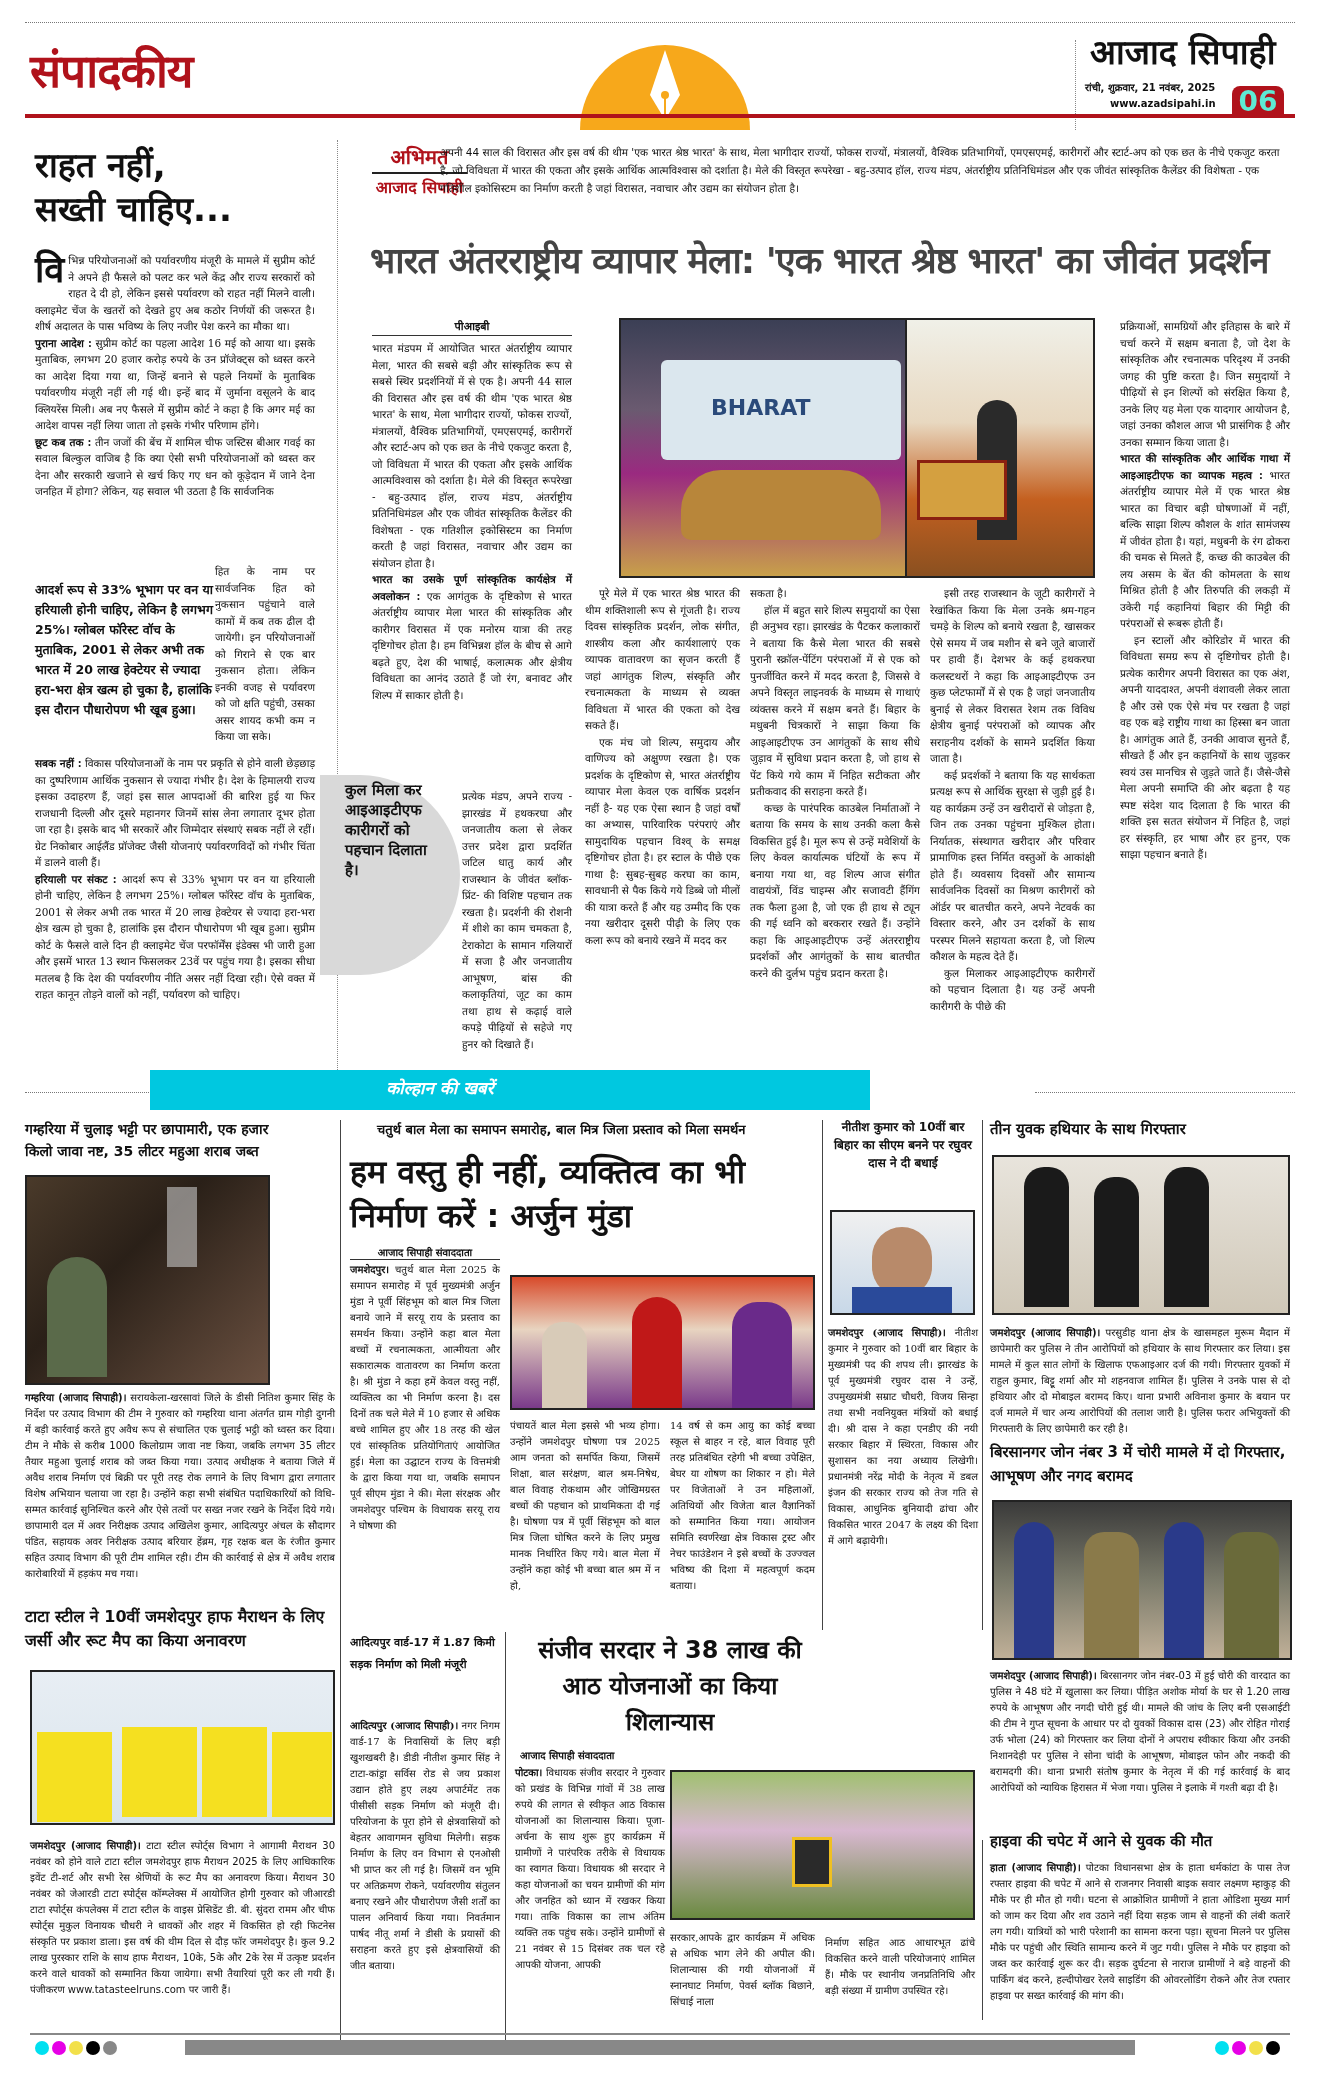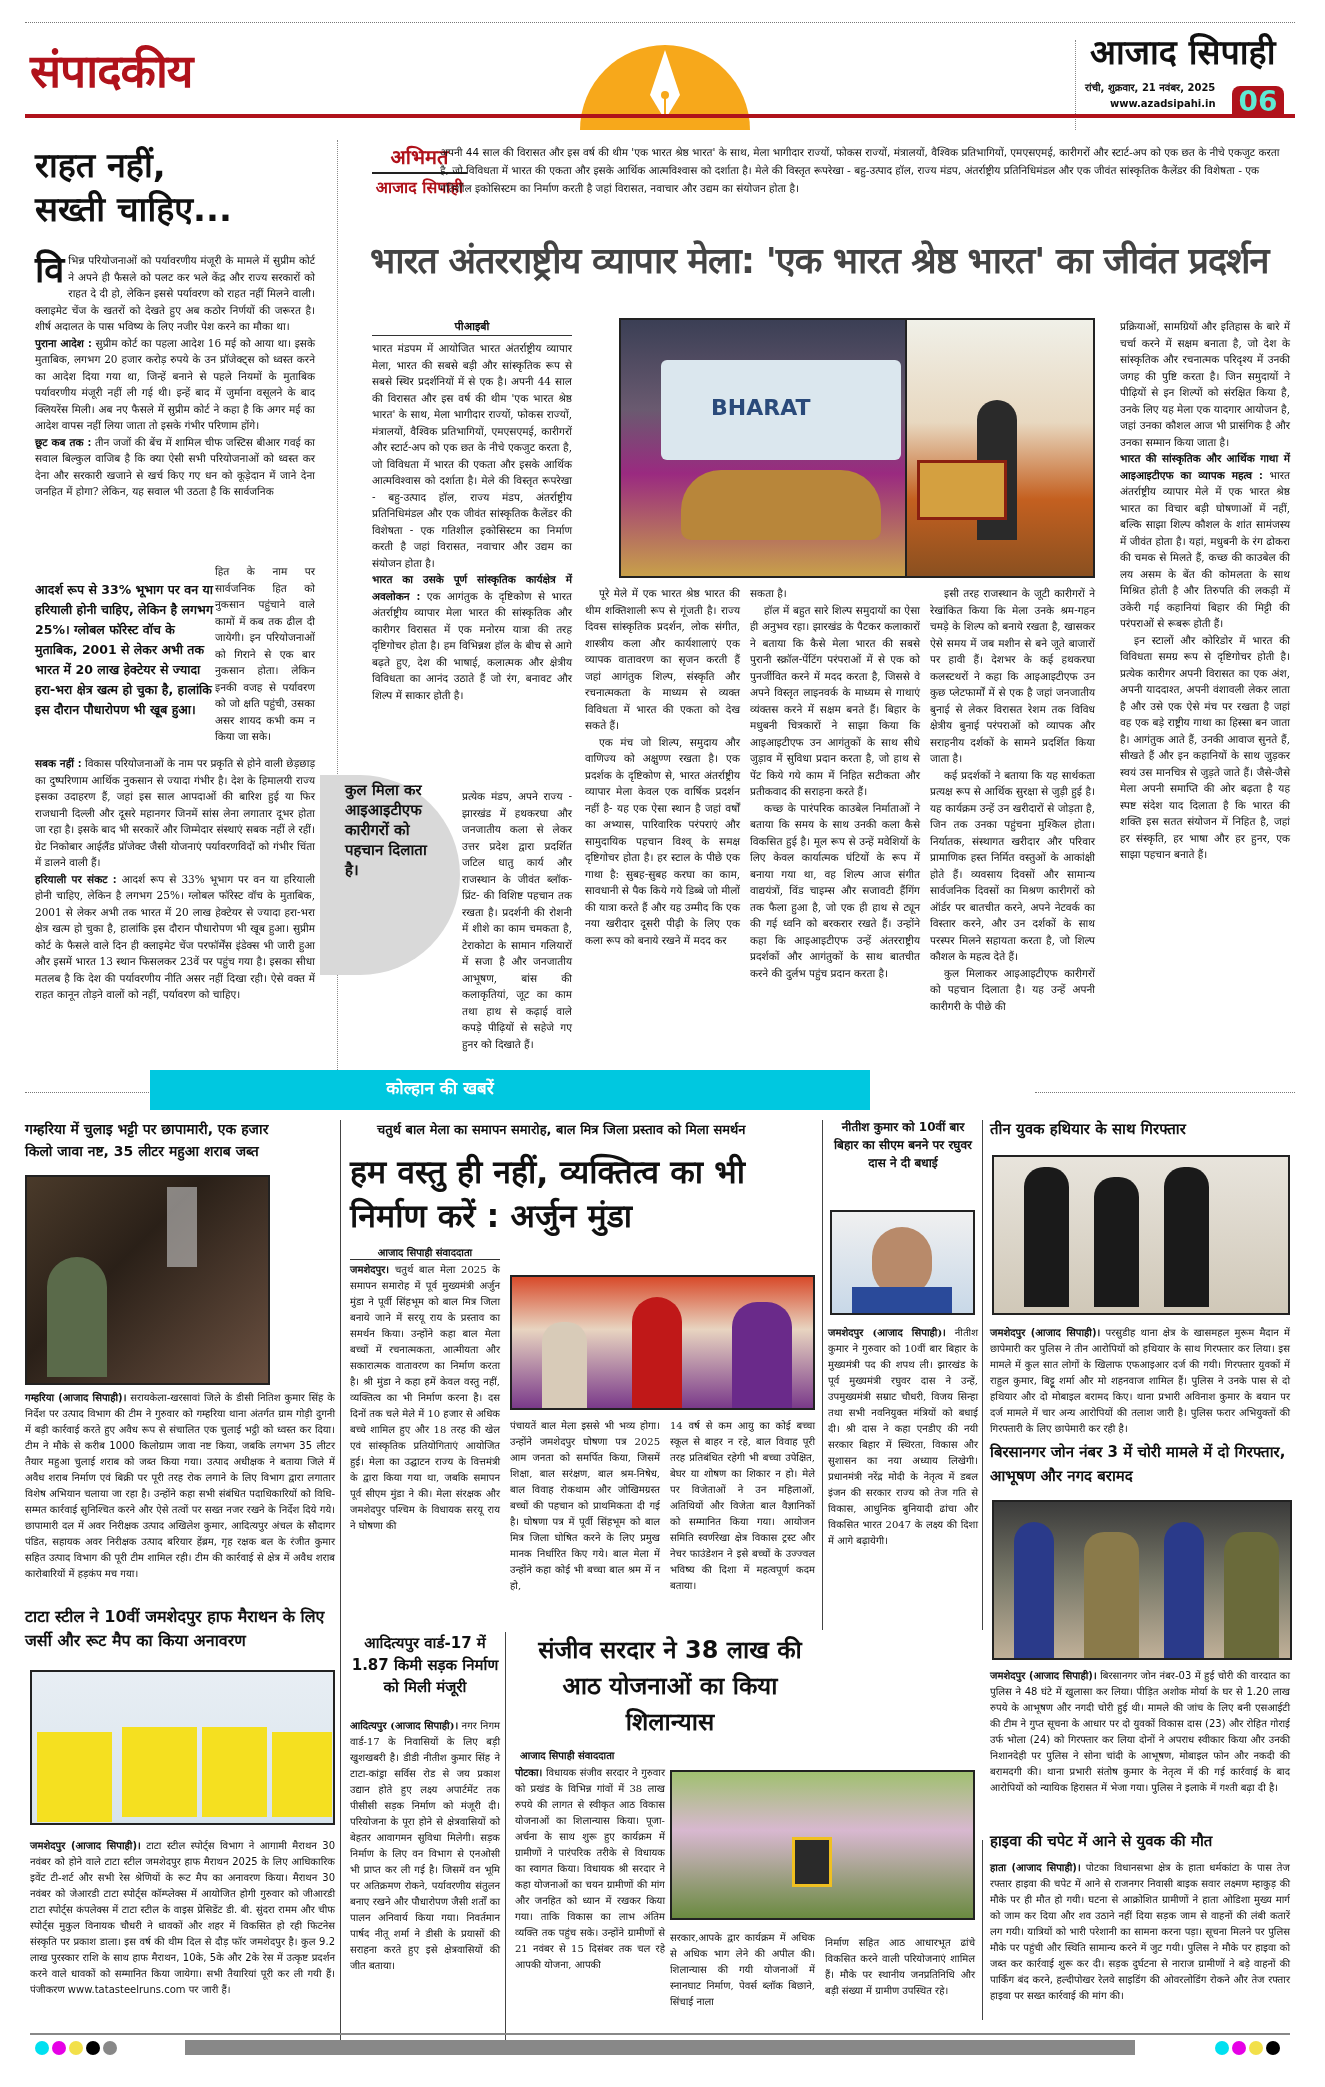--- a/index.html
+++ b/index.html
@@ -98,21 +98,21 @@
   <div class="bodytext" style="text-indent:14px;">कुल मिलाकर आइआइटीएफ कारीगरों को पहचान दिलाता है। यह उन्हें अपनी कारीगरी के पीछे की</div>
 </div>
 <div class="abs" style="left:1120px;top:318px;width:170px;">
   <div class="bodytext">प्रक्रियाओं, सामग्रियों और इतिहास के बारे में चर्चा करने में सक्षम बनाता है, जो देश के सांस्कृतिक और रचनात्मक परिदृश्य में उनकी जगह की पुष्टि करता है। जिन समुदायों ने पीढ़ियों से इन शिल्पों को संरक्षित किया है, उनके लिए यह मेला एक यादगार आयोजन है, जहां उनका कौशल आज भी प्रासंगिक है और उनका सम्मान किया जाता है।</div>
   <div class="bodytext"><b>भारत की सांस्कृतिक और आर्थिक गाथा में आइआइटीएफ का व्यापक महत्व :</b> <span>भारत अंतर्राष्ट्रीय व्यापार मेले में एक भारत श्रेष्ठ भारत का विचार बड़ी घोषणाओं में नहीं, बल्कि साझा शिल्प कौशल के शांत सामंजस्य में जीवंत होता है। यहां, मधुबनी के रंग ढोकरा की चमक से मिलते हैं, कच्छ की काउबेल की लय असम के बेंत की कोमलता के साथ मिश्रित होती है और तिरुपति की लकड़ी में उकेरी गई कहानियां बिहार की मिट्टी की परंपराओं से रूबरू होती हैं।</span></div>
   <div class="bodytext" style="text-indent:14px;">इन स्टालों और कोरिडोर में भारत की विविधता समग्र रूप से दृष्टिगोचर होती है। प्रत्येक कारीगर अपनी विरासत का एक अंश, अपनी याददाश्त, अपनी वंशावली लेकर लाता है और उसे एक ऐसे मंच पर रखता है जहां वह एक बड़े राष्ट्रीय गाथा का हिस्सा बन जाता है। आगंतुक आते हैं, उनकी आवाज सुनते हैं, सीखते हैं और इन कहानियों के साथ जुड़कर स्वयं उस मानचित्र से जुड़ते जाते हैं। जैसे-जैसे मेला अपनी समाप्ति की ओर बढ़ता है यह स्पष्ट संदेश याद दिलाता है कि भारत की शक्ति इस सतत संयोजन में निहित है, जहां हर संस्कृति, हर भाषा और हर हुनर, एक साझा पहचान बनाते हैं।</div>
 </div>
 
 <div class="abs dotline" style="left:25px;top:1092px;width:130px;"></div>
 <div class="abs" style="left:150px;top:1070px;width:720px;height:40px;background:#00c8e0;"></div>
-<div class="abs sans" style="left:150px;top:1076px;width:580px;text-align:center;color:#fff;font-size:17px;font-weight:bold;">कोल्हान की खबरें</div>
+<div class="abs sans" style="left:150px;top:1076px;width:580px;text-align:center;color:#fff;font-size:17px;font-weight:bold;font-style:italic;">कोल्हान की खबरें</div>
 <div class="abs dotline" style="left:1035px;top:1092px;width:260px;"></div>
 
 <div class="abs hl-black" style="left:25px;top:1118px;width:245px;font-size:14px;line-height:22px;">गम्हरिया में चुलाइ भट्टी पर छापामारी, एक हजार किलो जावा नष्ट, 35 लीटर महुआ शराब जब्त</div>
 <div class="abs photo" style="left:25px;top:1175px;width:245px;height:210px;background:linear-gradient(135deg,#4a3a2a 0%,#2a2018 40%,#6a5040 100%);">
   <div style="position:absolute;left:20px;top:80px;width:60px;height:120px;background:#5a6a4a;border-radius:30px 30px 0 0;"></div>
   <div style="position:absolute;left:140px;top:10px;width:30px;height:80px;background:#c8c8c8;opacity:.6;"></div>
 </div>
 <div class="abs bodytext sans" style="left:25px;top:1390px;width:310px;font-size:10px;line-height:16px;"><b>गम्हरिया (आजाद सिपाही)।</b> <span>सरायकेला-खरसावां जिले के डीसी नितिश कुमार सिंह के निर्देश पर उत्पाद विभाग की टीम ने गुरुवार को गम्हरिया थाना अंतर्गत ग्राम गोड़ी दुगनी में बड़ी कार्रवाई करते हुए अवैध रूप से संचालित एक चुलाई भट्ठी को ध्वस्त कर दिया। टीम ने मौके से करीब 1000 किलोग्राम जावा नष्ट किया, जबकि लगभग 35 लीटर तैयार महुआ चुलाई शराब को जब्त किया गया। उत्पाद अधीक्षक ने बताया जिले में अवैध शराब निर्माण एवं बिक्री पर पूरी तरह रोक लगाने के लिए विभाग द्वारा लगातार विशेष अभियान चलाया जा रहा है। उन्होंने कहा सभी संबंधित पदाधिकारियों को विधि-सम्मत कार्रवाई सुनिश्चित करने और ऐसे तत्वों पर सख्त नजर रखने के निर्देश दिये गये। छापामारी दल में अवर निरीक्षक उत्पाद अखिलेश कुमार, आदित्यपुर अंचल के सौदागर पंडित, सहायक अवर निरीक्षक उत्पाद बरियार हेंब्रम, गृह रक्षक बल के रंजीत कुमार सहित उत्पाद विभाग की पूरी टीम शामिल रही। टीम की कार्रवाई से क्षेत्र में अवैध शराब कारोबारियों में हड़कंप मच गया।</span></div>
 
 <div class="abs hl-black" style="left:25px;top:1605px;width:315px;font-size:16px;line-height:24px;">टाटा स्टील ने 10वीं जमशेदपुर हाफ मैराथन के लिए जर्सी और रूट मैप का किया अनावरण</div>
@@ -131,21 +131,21 @@
 <div class="abs sans" style="left:350px;top:1245px;width:150px;font-size:10px;font-weight:bold;text-align:center;border-bottom:1px solid #333;">आजाद सिपाही संवाददाता</div>
 <div class="abs bodytext" style="left:350px;top:1262px;width:150px;font-size:10px;line-height:16px;"><b>जमशेदपुर।</b> <span>चतुर्थ बाल मेला 2025 के समापन समारोह में पूर्व मुख्यमंत्री अर्जुन मुंडा ने पूर्वी सिंहभूम को बाल मित्र जिला बनाये जाने में सरयू राय के प्रस्ताव का समर्थन किया। उन्होंने कहा बाल मेला बच्चों में रचनात्मकता, आत्मीयता और सकारात्मक वातावरण का निर्माण करता है। श्री मुंडा ने कहा हमें केवल वस्तु नहीं, व्यक्तित्व का भी निर्माण करना है। दस दिनों तक चले मेले में 10 हजार से अधिक बच्चे शामिल हुए और 18 तरह की खेल एवं सांस्कृतिक प्रतियोगिताएं आयोजित हुई। मेला का उद्घाटन राज्य के वित्तमंत्री के द्वारा किया गया था, जबकि समापन पूर्व सीएम मुंडा ने की। मेला संरक्षक और जमशेदपुर पश्चिम के विधायक सरयू राय ने घोषणा की</span></div>
 <div class="abs photo" style="left:510px;top:1275px;width:305px;height:135px;background:linear-gradient(180deg,#d84a2a 0%,#e8d4c0 40%,#7a3a8a 100%);">
   <div style="position:absolute;left:120px;top:20px;width:50px;height:115px;background:#c01818;border-radius:25px 25px 0 0;"></div>
   <div style="position:absolute;left:220px;top:25px;width:60px;height:110px;background:#6a2a8a;border-radius:25px 25px 0 0;"></div>
   <div style="position:absolute;left:30px;top:45px;width:45px;height:90px;background:#d8cbb8;border-radius:20px 20px 0 0;"></div>
 </div>
 <div class="abs bodytext" style="left:510px;top:1418px;width:150px;font-size:10px;line-height:16px;">पंचायतें बाल मेला इससे भी भव्य होगा। उन्होंने जमशेदपुर घोषणा पत्र 2025 आम जनता को समर्पित किया, जिसमें शिक्षा, बाल सरंक्षण, बाल श्रम-निषेध, बाल विवाह रोकथाम और जोखिमग्रस्त बच्चों की पहचान को प्राथमिकता दी गई है। घोषणा पत्र में पूर्वी सिंहभूम को बाल मित्र जिला घोषित करने के लिए प्रमुख मानक निर्धारित किए गये। बाल मेला में उन्होंने कहा कोई भी बच्चा बाल श्रम में न हो,</div>
 <div class="abs bodytext" style="left:670px;top:1418px;width:145px;font-size:10px;line-height:16px;">14 वर्ष से कम आयु का कोई बच्चा स्कूल से बाहर न रहे, बाल विवाह पूरी तरह प्रतिबंधित रहेगी भी बच्चा उपेक्षित, बेघर या शोषण का शिकार न हो। मेले पर विजेताओं ने उन महिलाओं, अतिथियों और विजेता बाल वैज्ञानिकों को सम्मानित किया गया। आयोजन समिति स्वर्णरेखा क्षेत्र विकास ट्रस्ट और नेचर फाउंडेशन ने इसे बच्चों के उज्ज्वल भविष्य की दिशा में महत्वपूर्ण कदम बताया।</div>
 
-<div class="abs hl-black" style="left:350px;top:1632px;width:150px;font-size:15px;line-height:22px;text-align:center;">आदित्यपुर वार्ड-17 में 1.87 किमी सड़क निर्माण को मिली मंजूरी</div>
+<div class="abs hl-black" style="left:350px;top:1632px;width:150px;font-size:11px;line-height:22px;">आदित्यपुर वार्ड-17 में 1.87 किमी सड़क निर्माण को मिली मंजूरी</div>
 <div class="abs bodytext" style="left:350px;top:1718px;width:150px;font-size:10px;line-height:16px;"><b>आदित्यपुर (आजाद सिपाही)।</b> <span>नगर निगम वार्ड-17 के निवासियों के लिए बड़ी खुशखबरी है। डीडी नीतीश कुमार सिंह ने टाटा-कांड्रा सर्विस रोड से जय प्रकाश उद्यान होते हुए लक्ष्य अपार्टमेंट तक पीसीसी सड़क निर्माण को मंजूरी दी। परियोजना के पूरा होने से क्षेत्रवासियों को बेहतर आवागमन सुविधा मिलेगी। सड़क निर्माण के लिए वन विभाग से एनओसी भी प्राप्त कर ली गई है। जिसमें वन भूमि पर अतिक्रमण रोकने, पर्यावरणीय संतुलन बनाए रखने और पौधारोपण जैसी शर्तों का पालन अनिवार्य किया गया। निवर्तमान पार्षद नीतू शर्मा ने डीसी के प्रयासों की सराहना करते हुए इसे क्षेत्रवासियों की जीत बताया।</span></div>
 <div class="abs vline" style="left:505px;top:1632px;height:420px;"></div>
 
 <div class="abs hl-black" style="left:515px;top:1632px;width:310px;font-size:24px;line-height:36px;text-align:center;">संजीव सरदार ने 38 लाख की आठ योजनाओं का किया शिलान्यास</div>
 <div class="abs sans" style="left:520px;top:1748px;width:150px;font-size:10px;font-weight:bold;">आजाद सिपाही संवाददाता</div>
 <div class="abs bodytext" style="left:515px;top:1765px;width:150px;font-size:10px;line-height:16px;"><b>पोटका।</b> <span>विधायक संजीव सरदार ने गुरुवार को प्रखंड के विभिन्न गांवों में 38 लाख रुपये की लागत से स्वीकृत आठ विकास योजनाओं का शिलान्यास किया। पूजा-अर्चना के साथ शुरू हुए कार्यक्रम में ग्रामीणों ने पारंपरिक तरीके से विधायक का स्वागत किया। विधायक श्री सरदार ने कहा योजनाओं का चयन ग्रामीणों की मांग और जनहित को ध्यान में रखकर किया गया। ताकि विकास का लाभ अंतिम व्यक्ति तक पहुंच सके। उन्होंने ग्रामीणों से 21 नवंबर से 15 दिसंबर तक चल रहे आपकी योजना, आपकी</span></div>
 <div class="abs photo" style="left:670px;top:1770px;width:305px;height:150px;background:linear-gradient(180deg,#a0c070 0%,#d8b8d0 40%,#6a8a40 100%);">
   <div style="position:absolute;left:120px;top:65px;width:40px;height:50px;background:#2a2a2a;border:3px solid #f0c020;"></div>
 </div>
 <div class="abs bodytext" style="left:670px;top:1930px;width:145px;font-size:10px;line-height:16px;">सरकार,आपके द्वार कार्यक्रम में अधिक से अधिक भाग लेने की अपील की। शिलान्यास की गयी योजनाओं में स्नानघाट निर्माण, पेवर्स ब्लॉक बिछाने, सिंचाई नाला</div>

